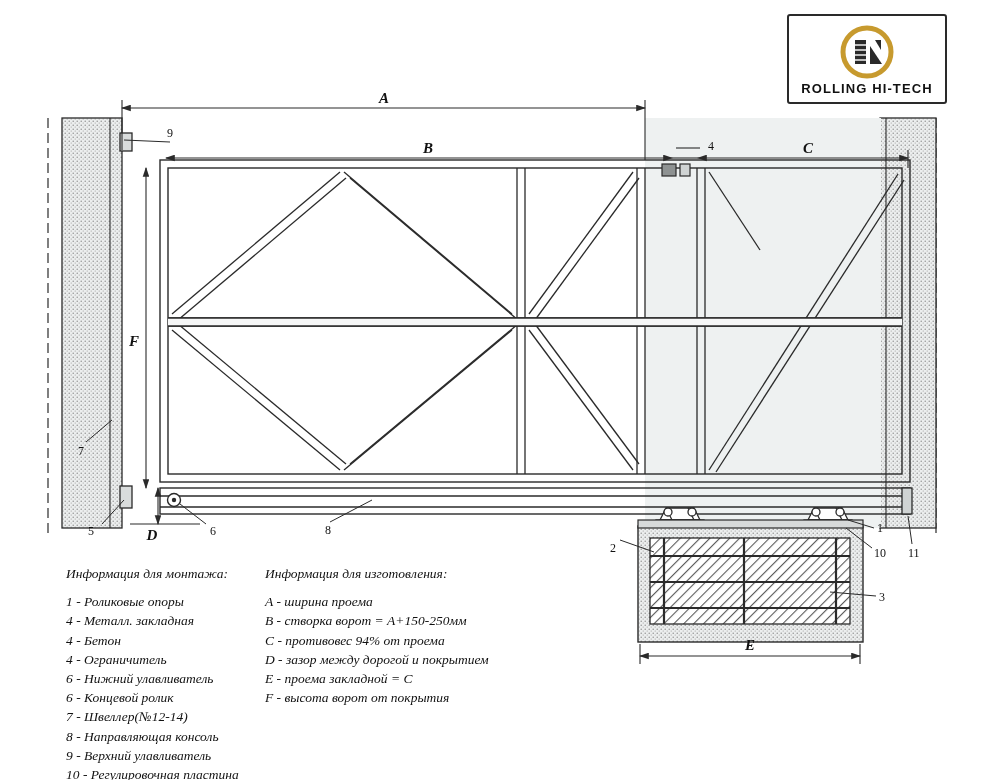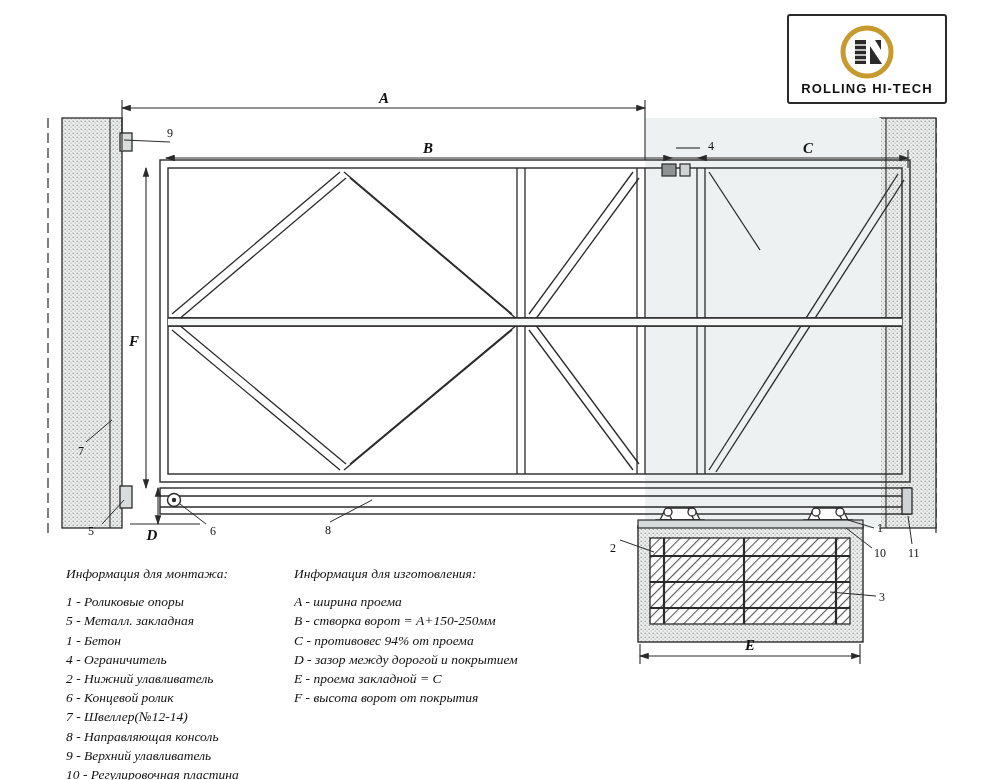--- a/index.html
+++ b/index.html
@@ -45,21 +45,21 @@
     color: #111;
     line-height: 19.2px;
     white-space: nowrap;
   }
   .legend-title {
     font-weight: normal;
     font-style: italic;
     margin-bottom: 9px;
   }
   #legend-left { left: 66px; top: 564px; }
-  #legend-right { left: 294px; top: 564px; }
+  #legend-right { left: 265px; top: 564px; }
   .legend ul {
     margin: 0;
     padding: 0;
     list-style: none;
   }
   .legend li { white-space: nowrap; }
 
   
   #logo {
     position: absolute;
@@ -338,24 +338,24 @@
         <line x1="18" y1="36" x2="29" y2="36"></line>
       </g>
     </svg>
     <div id="logo-text">ROLLING HI-TECH</div>
   </div>
 
   <div class="legend" id="legend-left">
     <div class="legend-title">Информация для монтажа:</div>
     <ul>
       <li>1 - Роликовые опоры</li>
-      <li>5 - Металл. закладная</li>
-      <li>1 - Бетон</li>
+      <li>4 - Металл. закладная</li>
+      <li>4 - Бетон</li>
       <li>4 - Ограничитель</li>
-      <li>2 - Нижний улавливатель</li>
+      <li>6 - Нижний улавливатель</li>
       <li>6 - Концевой ролик</li>
       <li>7 - Швеллер(№12-14)</li>
       <li>8 - Направляющая консоль</li>
       <li>9 - Верхний улавливатель</li>
       <li>10 - Регулировочная пластина</li>
 
     </ul>
   </div>
 
   <div class="legend" id="legend-right">

